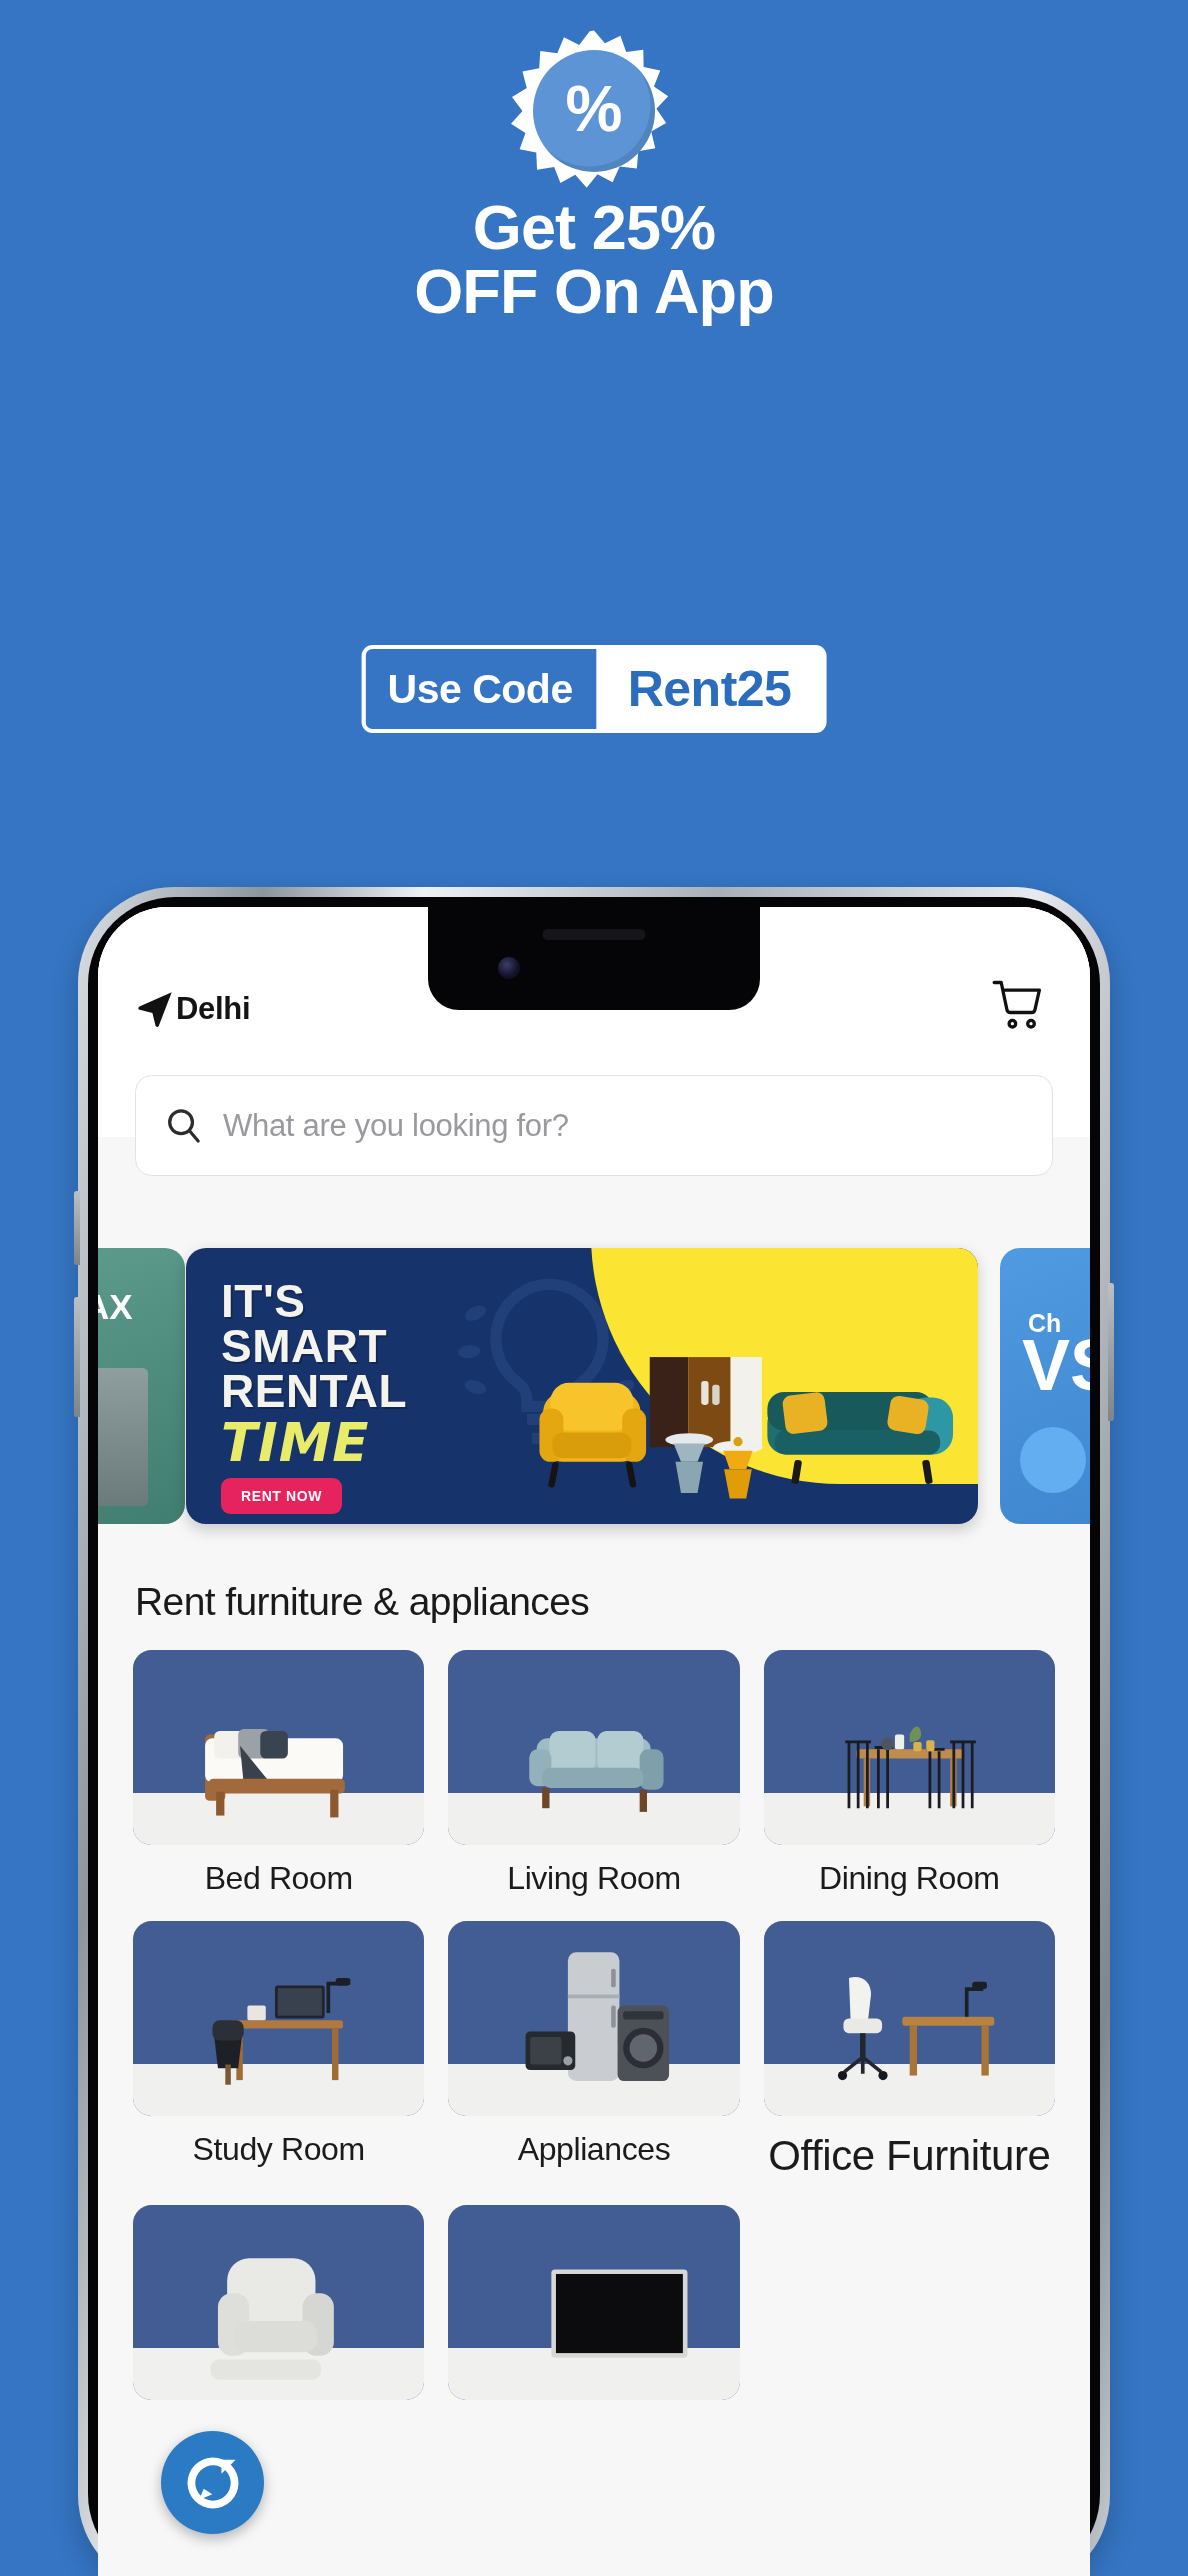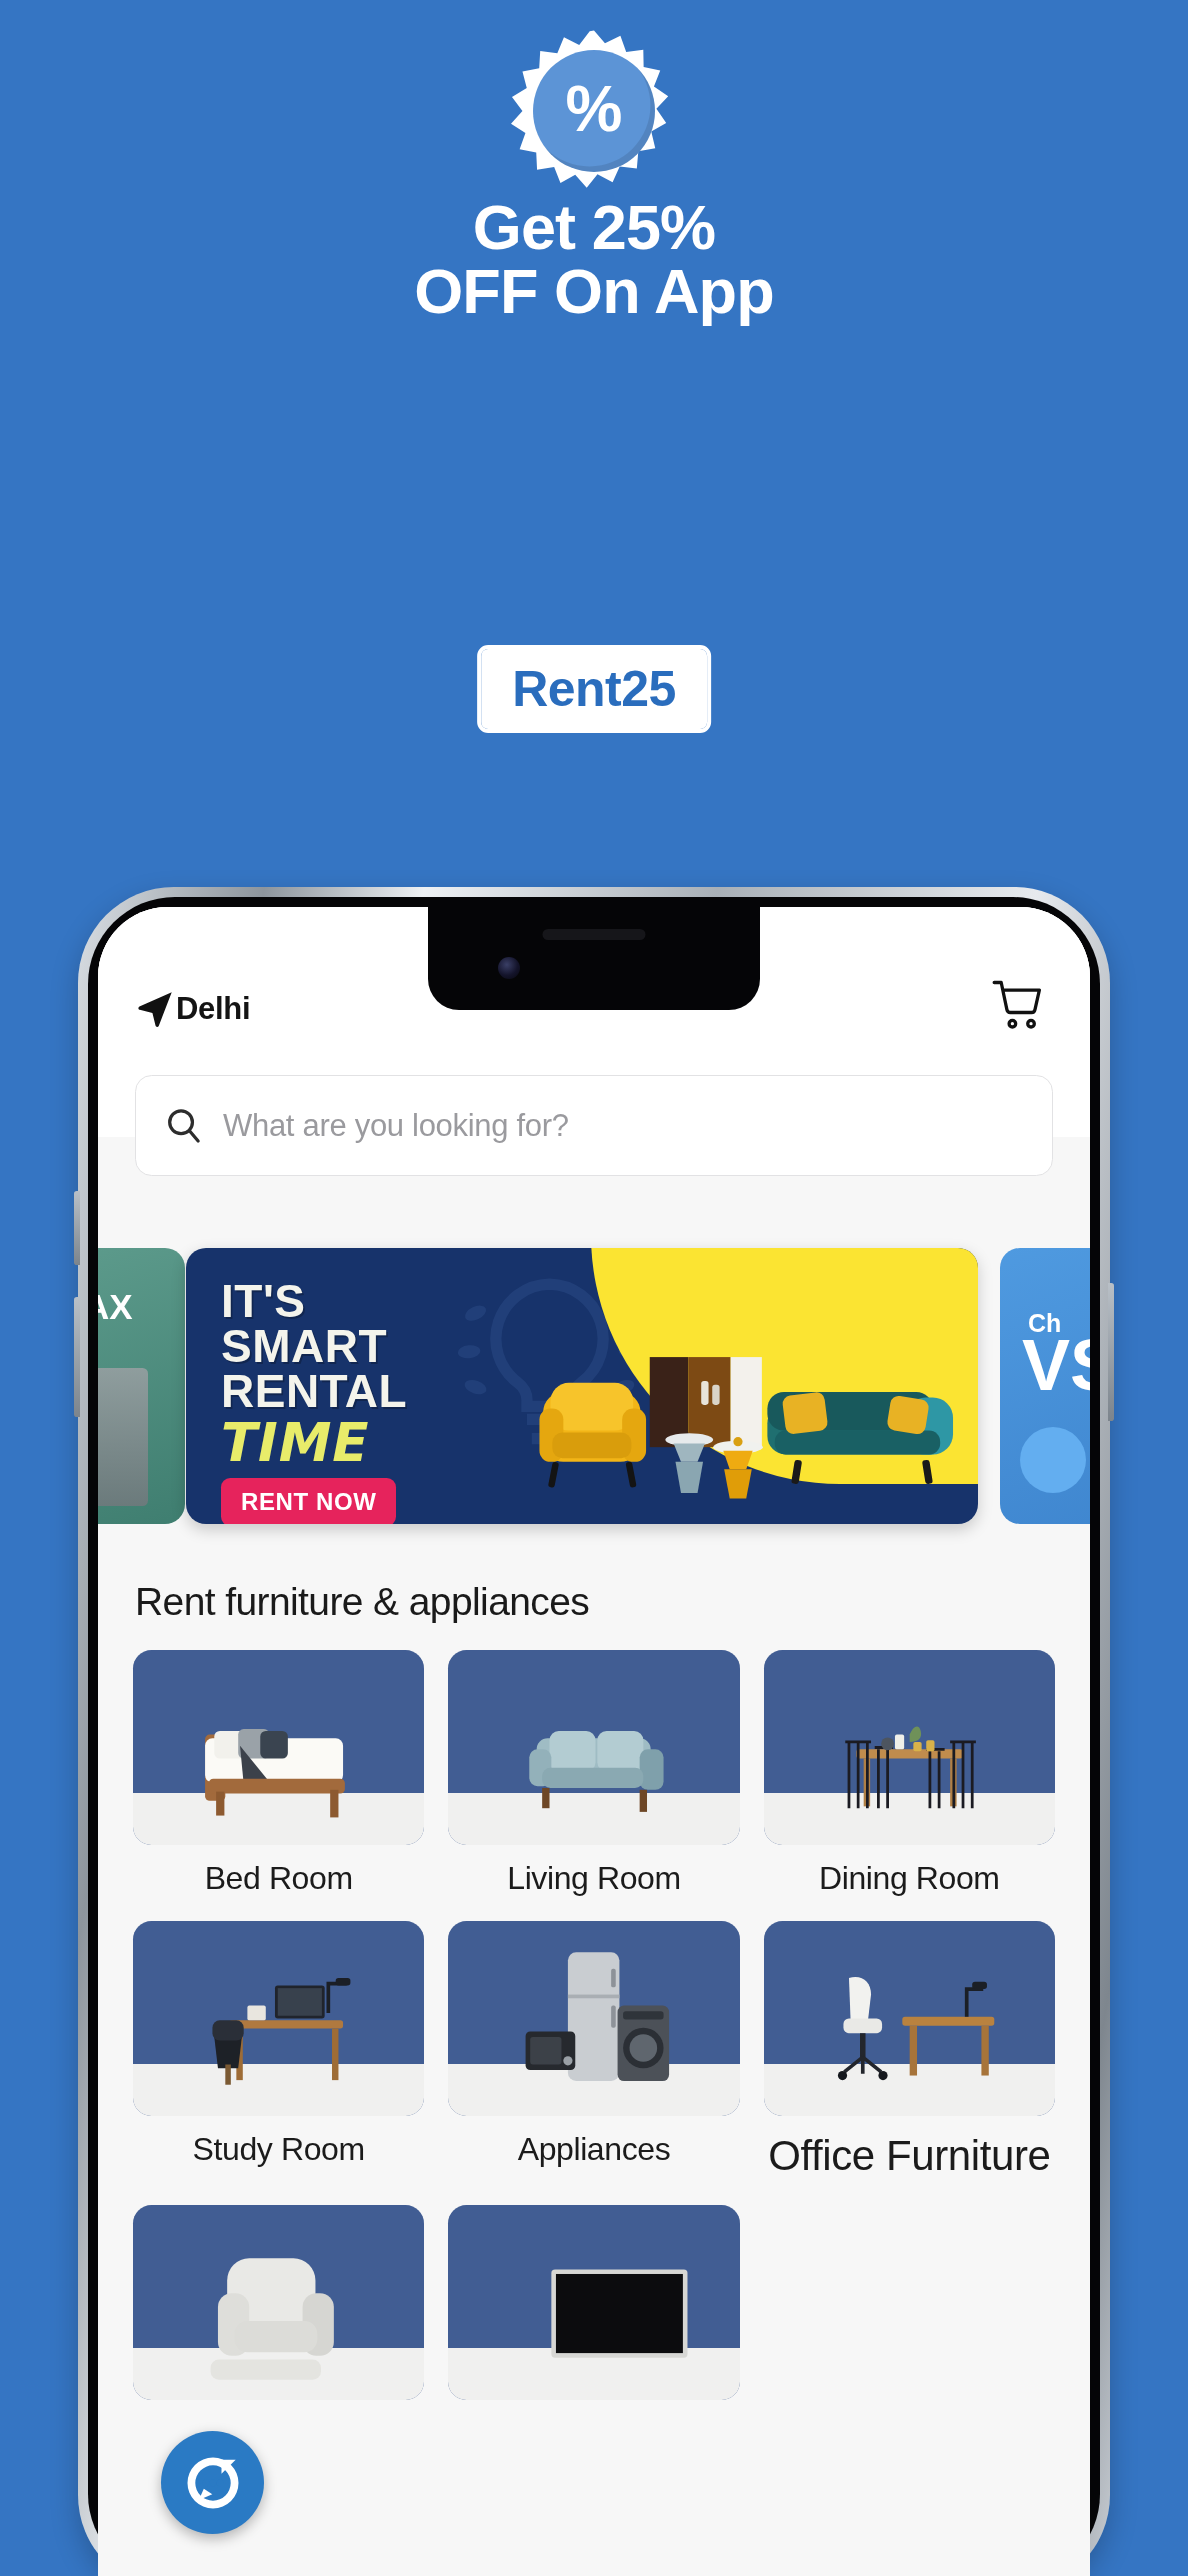--- a/index.html
+++ b/index.html
@@ -159,21 +159,21 @@
     text-shadow: 1.8px 1.8px 0 rgba(0,0,0,.25);
   }
   .ban-time {
     color: #e8ec6a; font-size: 53px; line-height: 1; margin-top: 1.8px;
     font-family: "DejaVu Sans", sans-serif; font-style: italic; font-weight: 700;
     letter-spacing: 0.9px;
   }
   .rent-now {
     margin-top: 9.2px; display: inline-block;
     background: #e6235c; color: #fff; border-radius: 9.2px;
-    font-size: 24px; font-weight: 700; letter-spacing: 0.6px;
+    font-size: 14px; font-weight: 700; letter-spacing: 0.6px;
     padding: 10px 20px;
   }
   .room-scene { position: absolute; right: 16.6px; bottom: 7.4px; width: 424px; height: 193px; z-index: 3; }
 
   .sec-title {
     position: absolute; left: 37px; top: 673px;
     font-size: 39px; color: #1a1a1a; letter-spacing: -0.6px;
   }
 
   .grid {
@@ -213,20 +213,21 @@
     <div class="badge-inner"></div>
     <div class="badge-pct">%</div>
   </div>
 
   <div class="headline">
     <span>Get 25%</span>
     <span class="l2">OFF On App</span>
   </div>
 
   <div class="promo-row">
+    <div class="promo-label">Use Code</div>
     <div class="promo-code">Rent25</div>
   </div>
 </div>
 
 <div class="phone">
   <div class="phone-metal"></div>
   <div class="btn-vol-a"></div>
   <div class="btn-vol-b"></div>
   <div class="btn-side btn-power"></div>
   <div class="phone-bezel"></div>

